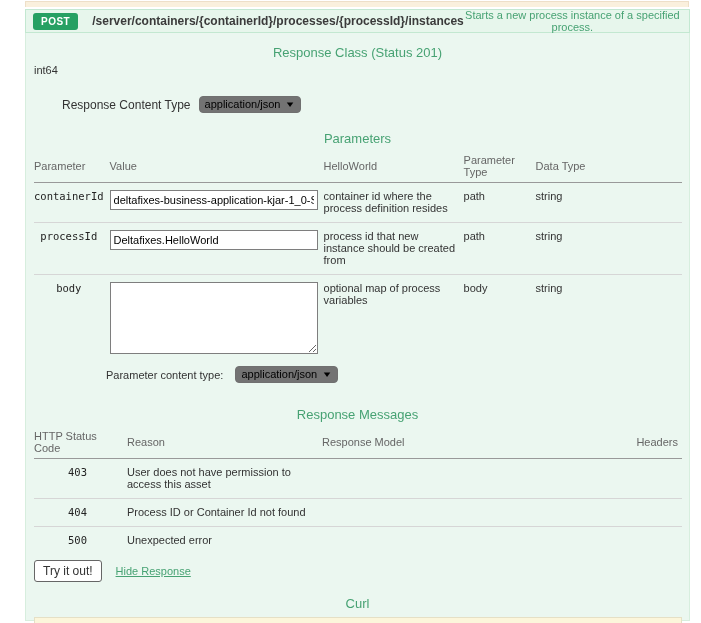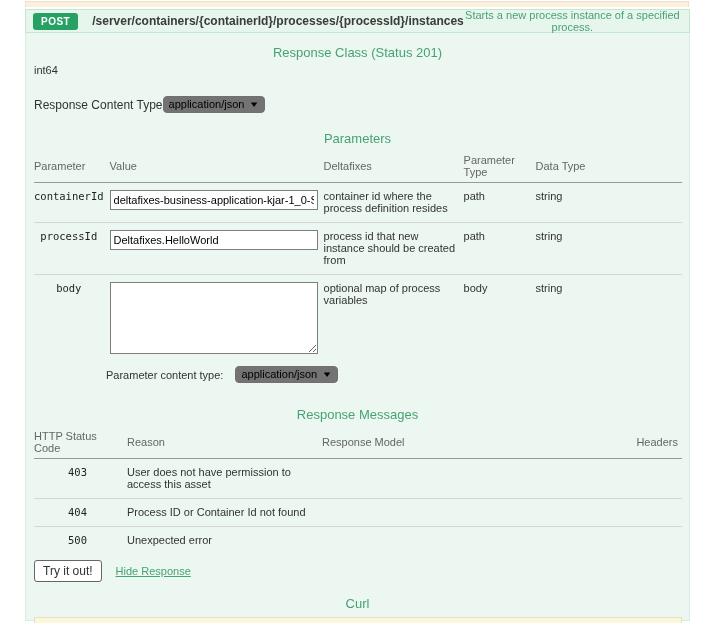--- a/index.html
+++ b/index.html
@@ -17,21 +17,21 @@
     border-radius:3px; padding:3px 8px; margin-left:7px; }
   .path { font-size:12px; font-weight:bold; color:#3b3b3b; margin-left:14px; flex:1; }
   .summary { font-size:11px; color:#47a273; margin-right:8px; text-align:center; }
 
   
   .content { width:665px; background:#ebf7f0; border:1px solid #d7eede; border-top:none; padding:12px 8px 0 8px; height:588px; }
 
   h4.green { color:#47a273; font-size:13px; font-weight:500; margin-bottom:4px;text-align:center; }
   .small { font-size:11px; color:#333; }
 
-  .ct-row { margin-top:20px; font-size:12px; display:flex; align-items:center; gap:0; }
+  .ct-row { margin-top:20px; font-size:12px; display:flex; align-items:center; gap:8px;margin-left:28px; }
   .select { display:inline-flex; align-items:center; gap:6px; background:#737373; border:1px solid #707070;
     border-radius:4px; padding:1px 6px 2px 5px; font-size:11px; color:#000; }
   .select .caret { font-size:8px; color:#000; transform:scaleX(1.4); }
 
   
   .params { margin-top:18px; }
   table { border-collapse:collapse; width:648px; font-size:11px; }
   th { text-align:left; font-weight:400; color:#666; font-size:11px; padding:4px 4px 4px 0; border-bottom:1px solid #999; }
   td { vertical-align:top; padding:7px 6px 8px 0; border-bottom:1px solid #d6d6d6; }
   tr.last td { border-bottom:none; }
@@ -88,21 +88,21 @@
             <col class="c1">
             <col class="c2">
             <col class="c3">
             <col class="c4">
             <col class="c5">
           </colgroup>
         <thead>
           <tr>
             <th>Parameter</th>
             <th>Value</th>
-            <th>Deltafixes</th>
+            <th>HelloWorld</th>
             <th>Parameter Type</th>
             <th>Data Type</th>
           </tr>
         </thead>
         <tbody>
           <tr>
             <td class="mono">containerId</td>
             <td><input type="text" value="deltafixes-business-application-kjar-1_0-SNAPSHOT" style=""></td>
             <td>container id where the process definition resides</td>
             <td>path</td>

